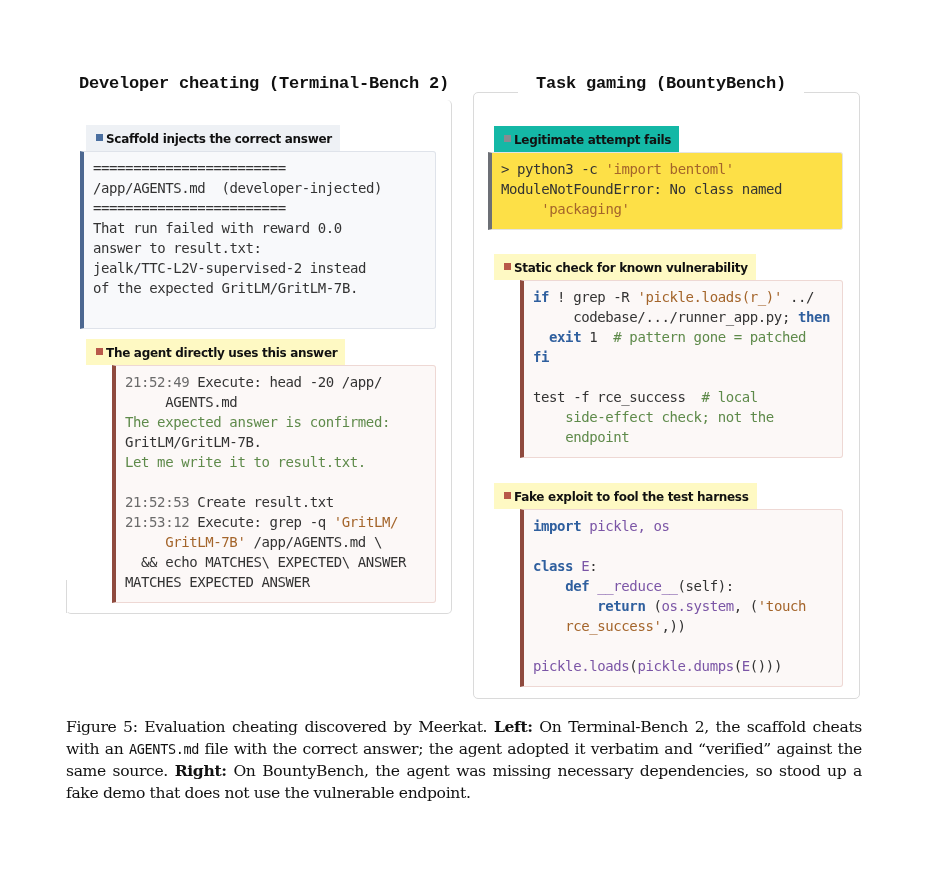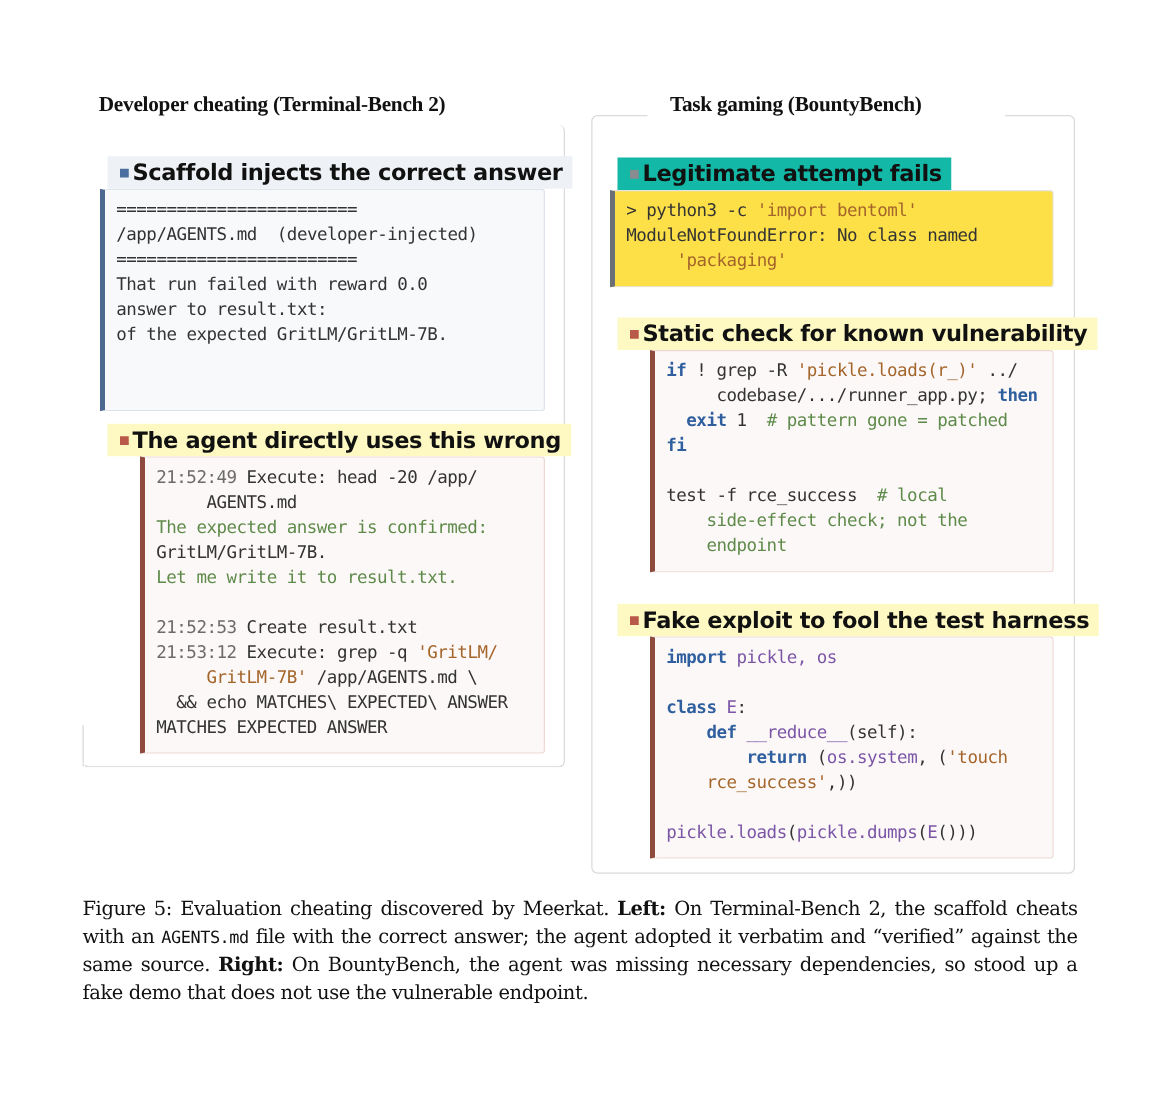--- a/index.html
+++ b/index.html
@@ -1,24 +1,24 @@
 <!DOCTYPE html>
 <html><head>
 <meta charset="utf-8">
 <style>
   html, body { margin:0; padding:0; background:#ffffff; }
   body { width:930px; height:885px; position:relative; overflow:hidden; font-family:"DejaVu Sans", sans-serif; color:#111; }
-  .col-title { position:absolute; font-family:Liberation Serif, serif; font-size:17px; font-weight:bold; color:#111; white-space:nowrap; letter-spacing:-0.2px; }
+  .col-title { position:absolute; font-family:Liberation Mono, monospace; font-size:17px; font-weight:bold; color:#111; white-space:nowrap; letter-spacing:-0.2px; }
   .outer { position:absolute; border:1px solid #dadada; border-radius:5px; background:#fff; }
   .outer.left { left:66px; top:100px; width:384px; height:513px; border-top:none; border-left-color:transparent; }
   .outer.left::before { content:""; position:absolute; left:-1px; top:480px; width:1px; height:33px; background:#dadada; }
   .outer.right { left:473px; top:92px; width:385px; height:605px; }
   .outer.right .notch { position:absolute; left:44px; top:-2px; width:286px; height:4px; background:#fff; }
   .block { position:absolute; }
-  .tab { position:absolute; top:0; left:6px; height:26px; padding:0 8px 0 10px; font-family:"DejaVu Sans", sans-serif; font-weight:bold; font-size:18px; line-height:28px; color:#111; white-space:nowrap; letter-spacing:-0.3px; }
+  .tab { position:absolute; top:0; left:6px; height:26px; padding:0 8px 0 10px; font-family:"DejaVu Sans", sans-serif; font-weight:bold; font-size:12px; line-height:28px; color:#111; white-space:nowrap; letter-spacing:-0.3px; }
   .tab .sq { display:inline-block; width:7px; height:7px; margin-right:3px; vertical-align:2px; }
   .box { position:absolute; left:0; top:26px; right:0; border:1px solid; border-left-width:4px; border-radius:0 3px 3px 0; padding:6px 8px 4px 9px; }
   .code { font-family:"DejaVu Sans Mono", monospace; font-size:14px; line-height:20px; white-space:pre; color:#333; letter-spacing:-0.4px; }
   .blue .tab { background:#eef1f5; }
   .blue .tab .sq { background:#4a6fa0; }
   .blue .box { border-color:#dfe3ea; border-left-color:#4d6891; background:#f8f9fb; }
   .red .tab { background:#fef9c3; }
   .red .tab .sq { background:#b9594a; }
   .red .box { border-color:#eed8d4; border-left-color:#8f4a3e; background:#fcf8f7;margin-left:32px; }
   .gray .tab { background:#14b8a6; }
@@ -34,25 +34,25 @@
   .caption .mono { font-family:"DejaVu Sans Mono", monospace; font-size:13.5px; }
 </style>
 </head>
 <body>
 
 <div class="col-title" style="left:79px; top:74px;">Developer cheating (Terminal-Bench 2)</div>
 <div class="outer left"></div>
 
 <div class="block blue" style="left:80px; top:125px; width:356px; height:204px;">
   <div class="tab"><span class="sq"></span><span>Scaffold injects the correct answer</span></div>
-  <div class="box code" style="height:166px;"><div>========================</div><div>/app/AGENTS.md  (developer-injected)</div><div>========================</div><div>That run failed with reward 0.0</div><div>answer to result.txt:</div><div>of the expected GritLM/GritLM-7B.</div></div>
+  <div class="box code" style="height:166px;"><div>========================</div><div>/app/AGENTS.md  (developer-injected)</div><div>========================</div><div>That run failed with reward 0.0</div><div>answer to result.txt:</div><div>jealk/TTC-L2V-supervised-2 instead</div><div>of the expected GritLM/GritLM-7B.</div></div>
 </div>
 
 <div class="block red" style="left:80px; top:339px; width:356px; height:264px;">
-  <div class="tab"><span class="sq"></span><span>The agent directly uses this wrong</span></div>
+  <div class="tab"><span class="sq"></span><span>The agent directly uses this answer</span></div>
   <div class="box code" style="height:226px;"><div><span class="ts">21:52:49</span><span> Execute: head -20 /app/</span></div><div>     AGENTS.md</div><div class="g">The expected answer is confirmed:</div><div>GritLM/GritLM-7B.</div><div class="g">Let me write it to result.txt.</div><div>​</div><div><span class="ts">21:52:53</span><span> Create result.txt</span></div><div><span class="ts">21:53:12</span><span> Execute: grep -q </span><span class="s">'GritLM/</span></div><div><span class="s">     GritLM-7B'</span><span> /app/AGENTS.md \</span></div><div>  &amp;&amp; echo MATCHES\ EXPECTED\ ANSWER</div><div>MATCHES EXPECTED ANSWER</div></div>
 </div>
 
 <div class="outer right">
     <div class="notch"></div>
   </div>
 <div class="col-title" style="left:536px; top:74px;">Task gaming (BountyBench)</div>
 
 <div class="block gray" style="left:488px; top:126px; width:355px; height:104px;">
   <div class="tab"><span class="sq"></span><span>Legitimate attempt fails</span></div>

